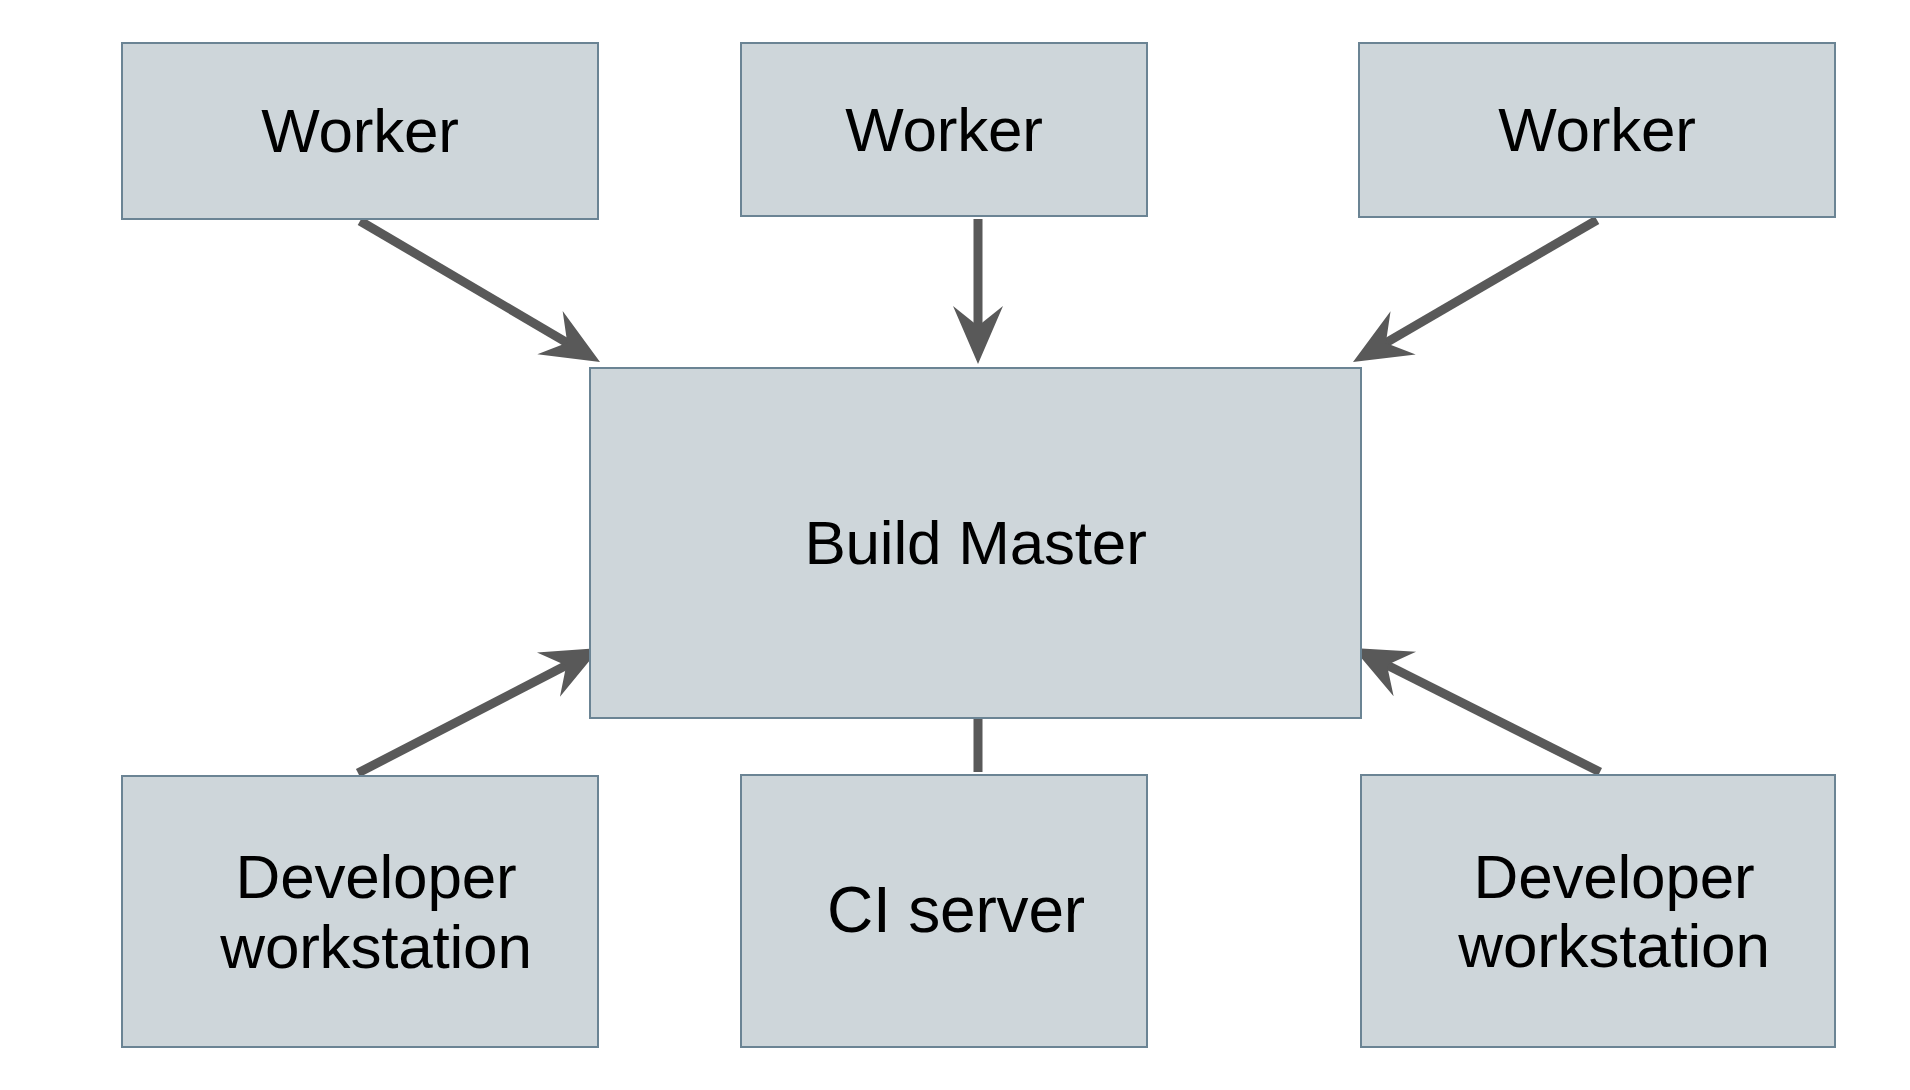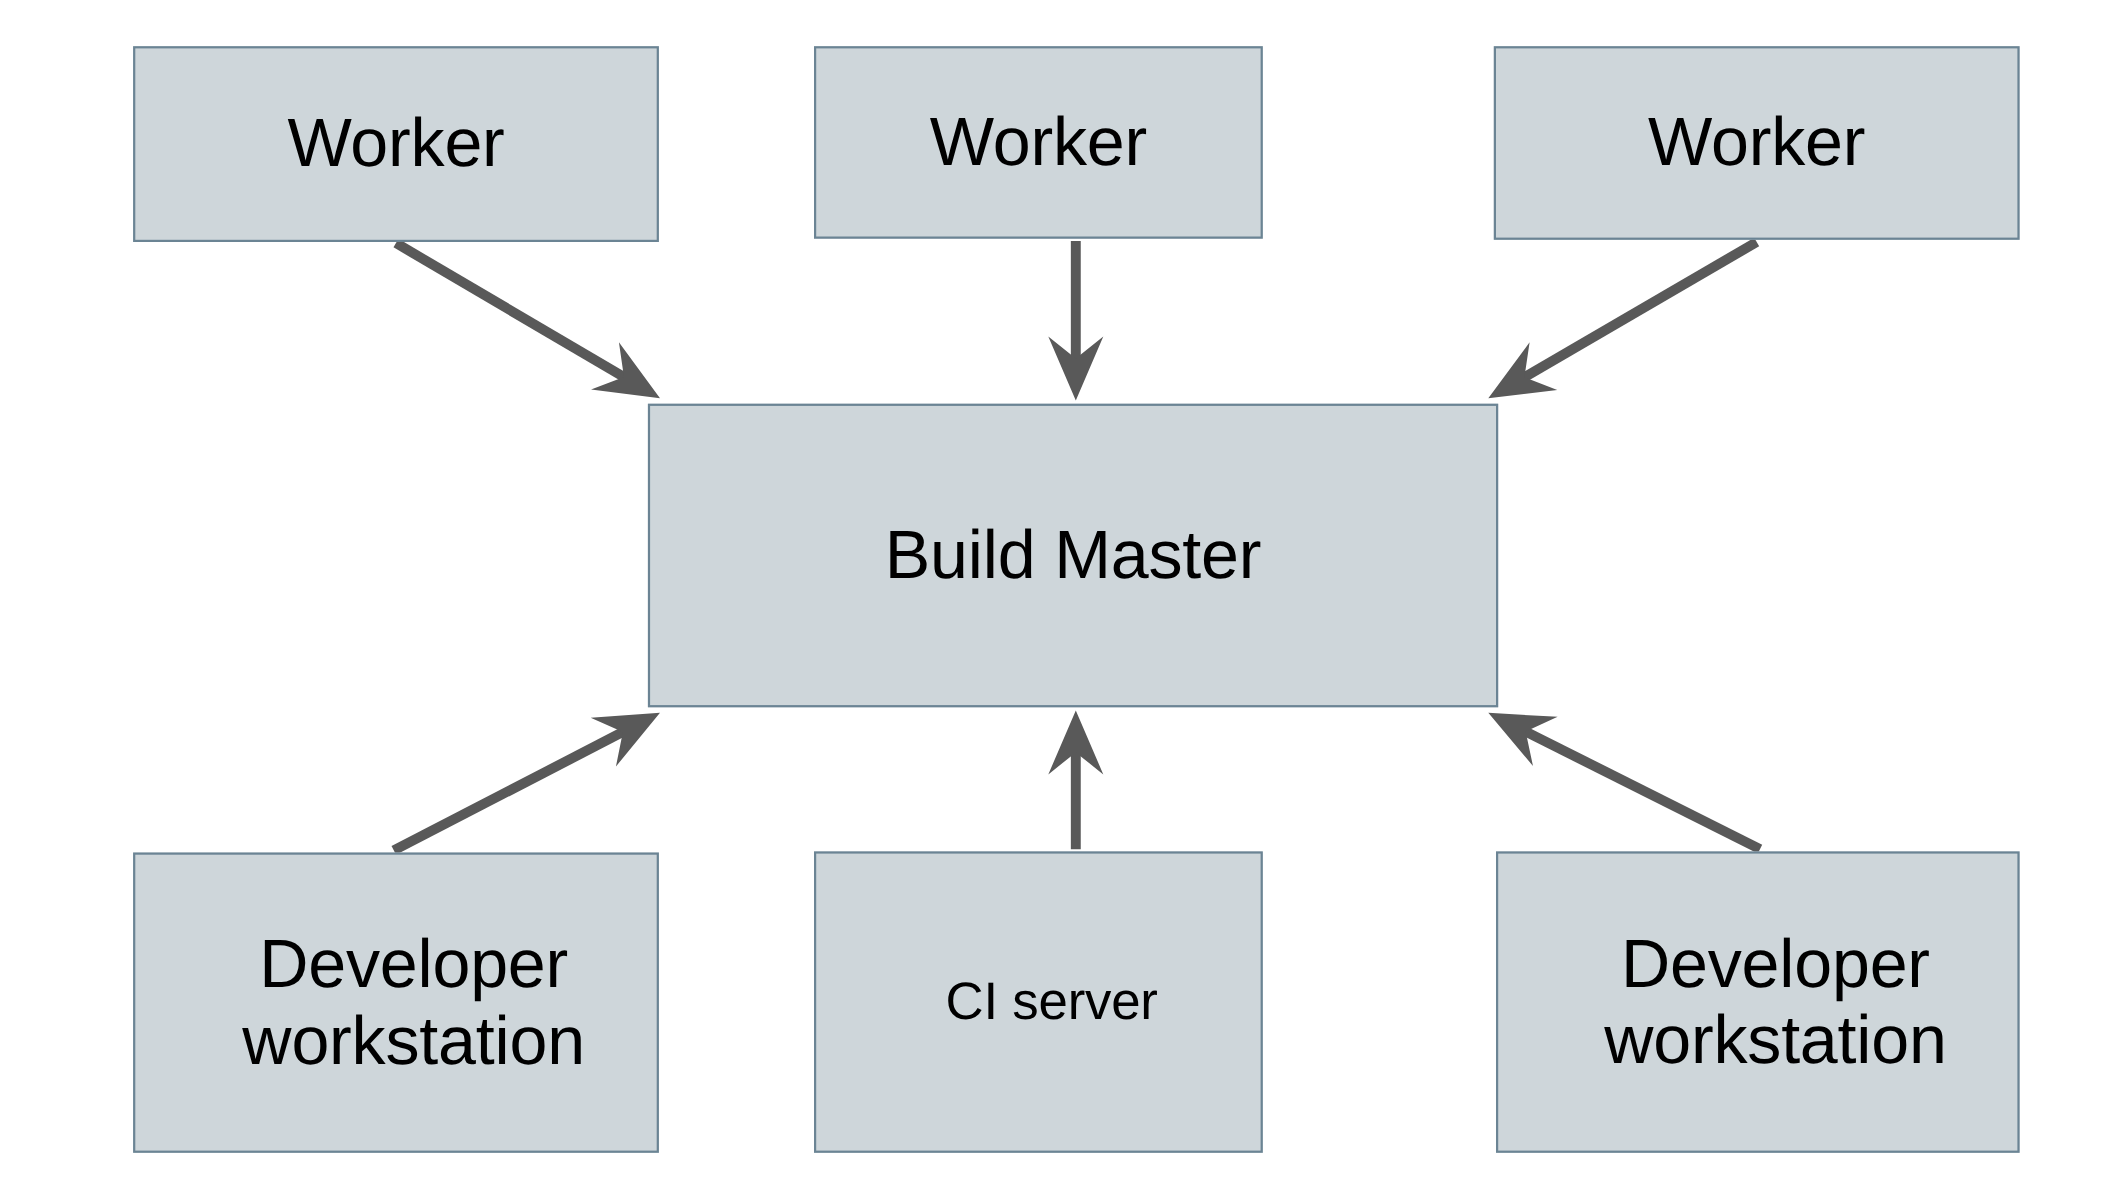--- a/index.html
+++ b/index.html
@@ -40,21 +40,21 @@
     font-weight: 400;
     z-index: 2;
   }
   .node-label {
     white-space: pre-line;
     padding: 0 8px;
     text-align: center;
   }
   .n-worker      { font-size: 62px; }
   .n-master      { font-size: 62px; }
-  .n-ci          { font-size: 48px; padding-left: 24px; }
+  .n-ci          { font-size: 64px; padding-left: 24px; }
   .n-dev         { font-size: 62px; padding-left: 32px; }
 </style>
 </head>
 <body>
 
 <div id="diagram-root">
 
   <svg id="edge-layer" viewBox="0 0 1910 1090" width="1910" height="1090" xmlns="http://www.w3.org/2000/svg">
       <g>
         <line x1="360" y1="221" x2="570.6848210154052" y2="344.77733234655057" stroke="#595959" stroke-width="9" stroke-linecap="butt"></line>
@@ -85,21 +85,21 @@
   <div id="node-layer">
       <div class="node n-worker" style="left: 121px; top: 42px; width: 478px; height: 178px; background: rgb(206, 214, 218); border-color: rgb(107, 132, 148); color: rgb(0, 0, 0);">
         <span class="node-label">Worker</span>
       </div>
       <div class="node n-worker" style="left: 740px; top: 42px; width: 408px; height: 175px; background: rgb(206, 214, 218); border-color: rgb(107, 132, 148); color: rgb(0, 0, 0);">
         <span class="node-label">Worker</span>
       </div>
       <div class="node n-worker" style="left: 1358px; top: 42px; width: 478px; height: 176px; background: rgb(206, 214, 218); border-color: rgb(107, 132, 148); color: rgb(0, 0, 0);">
         <span class="node-label">Worker</span>
       </div>
-      <div class="node n-master" style="left: 589px; top: 367px; width: 773px; height: 276px; background: rgb(206, 214, 218); border-color: rgb(107, 132, 148); color: rgb(0, 0, 0);">
+      <div class="node n-master" style="left: 589px; top: 367px; width: 773px; height: 352px; background: rgb(206, 214, 218); border-color: rgb(107, 132, 148); color: rgb(0, 0, 0);">
         <span class="node-label">Build Master</span>
       </div>
       <div class="node n-dev" style="left: 121px; top: 775px; width: 478px; height: 273px; background: rgb(206, 214, 218); border-color: rgb(107, 132, 148); color: rgb(0, 0, 0);">
         <span class="node-label">Developer
 workstation</span>
       </div>
       <div class="node n-ci" style="left: 740px; top: 774px; width: 408px; height: 274px; background: rgb(206, 214, 218); border-color: rgb(107, 132, 148); color: rgb(0, 0, 0);">
         <span class="node-label">CI server</span>
       </div>
       <div class="node n-dev" style="left: 1360px; top: 774px; width: 476px; height: 274px; background: rgb(206, 214, 218); border-color: rgb(107, 132, 148); color: rgb(0, 0, 0);">

